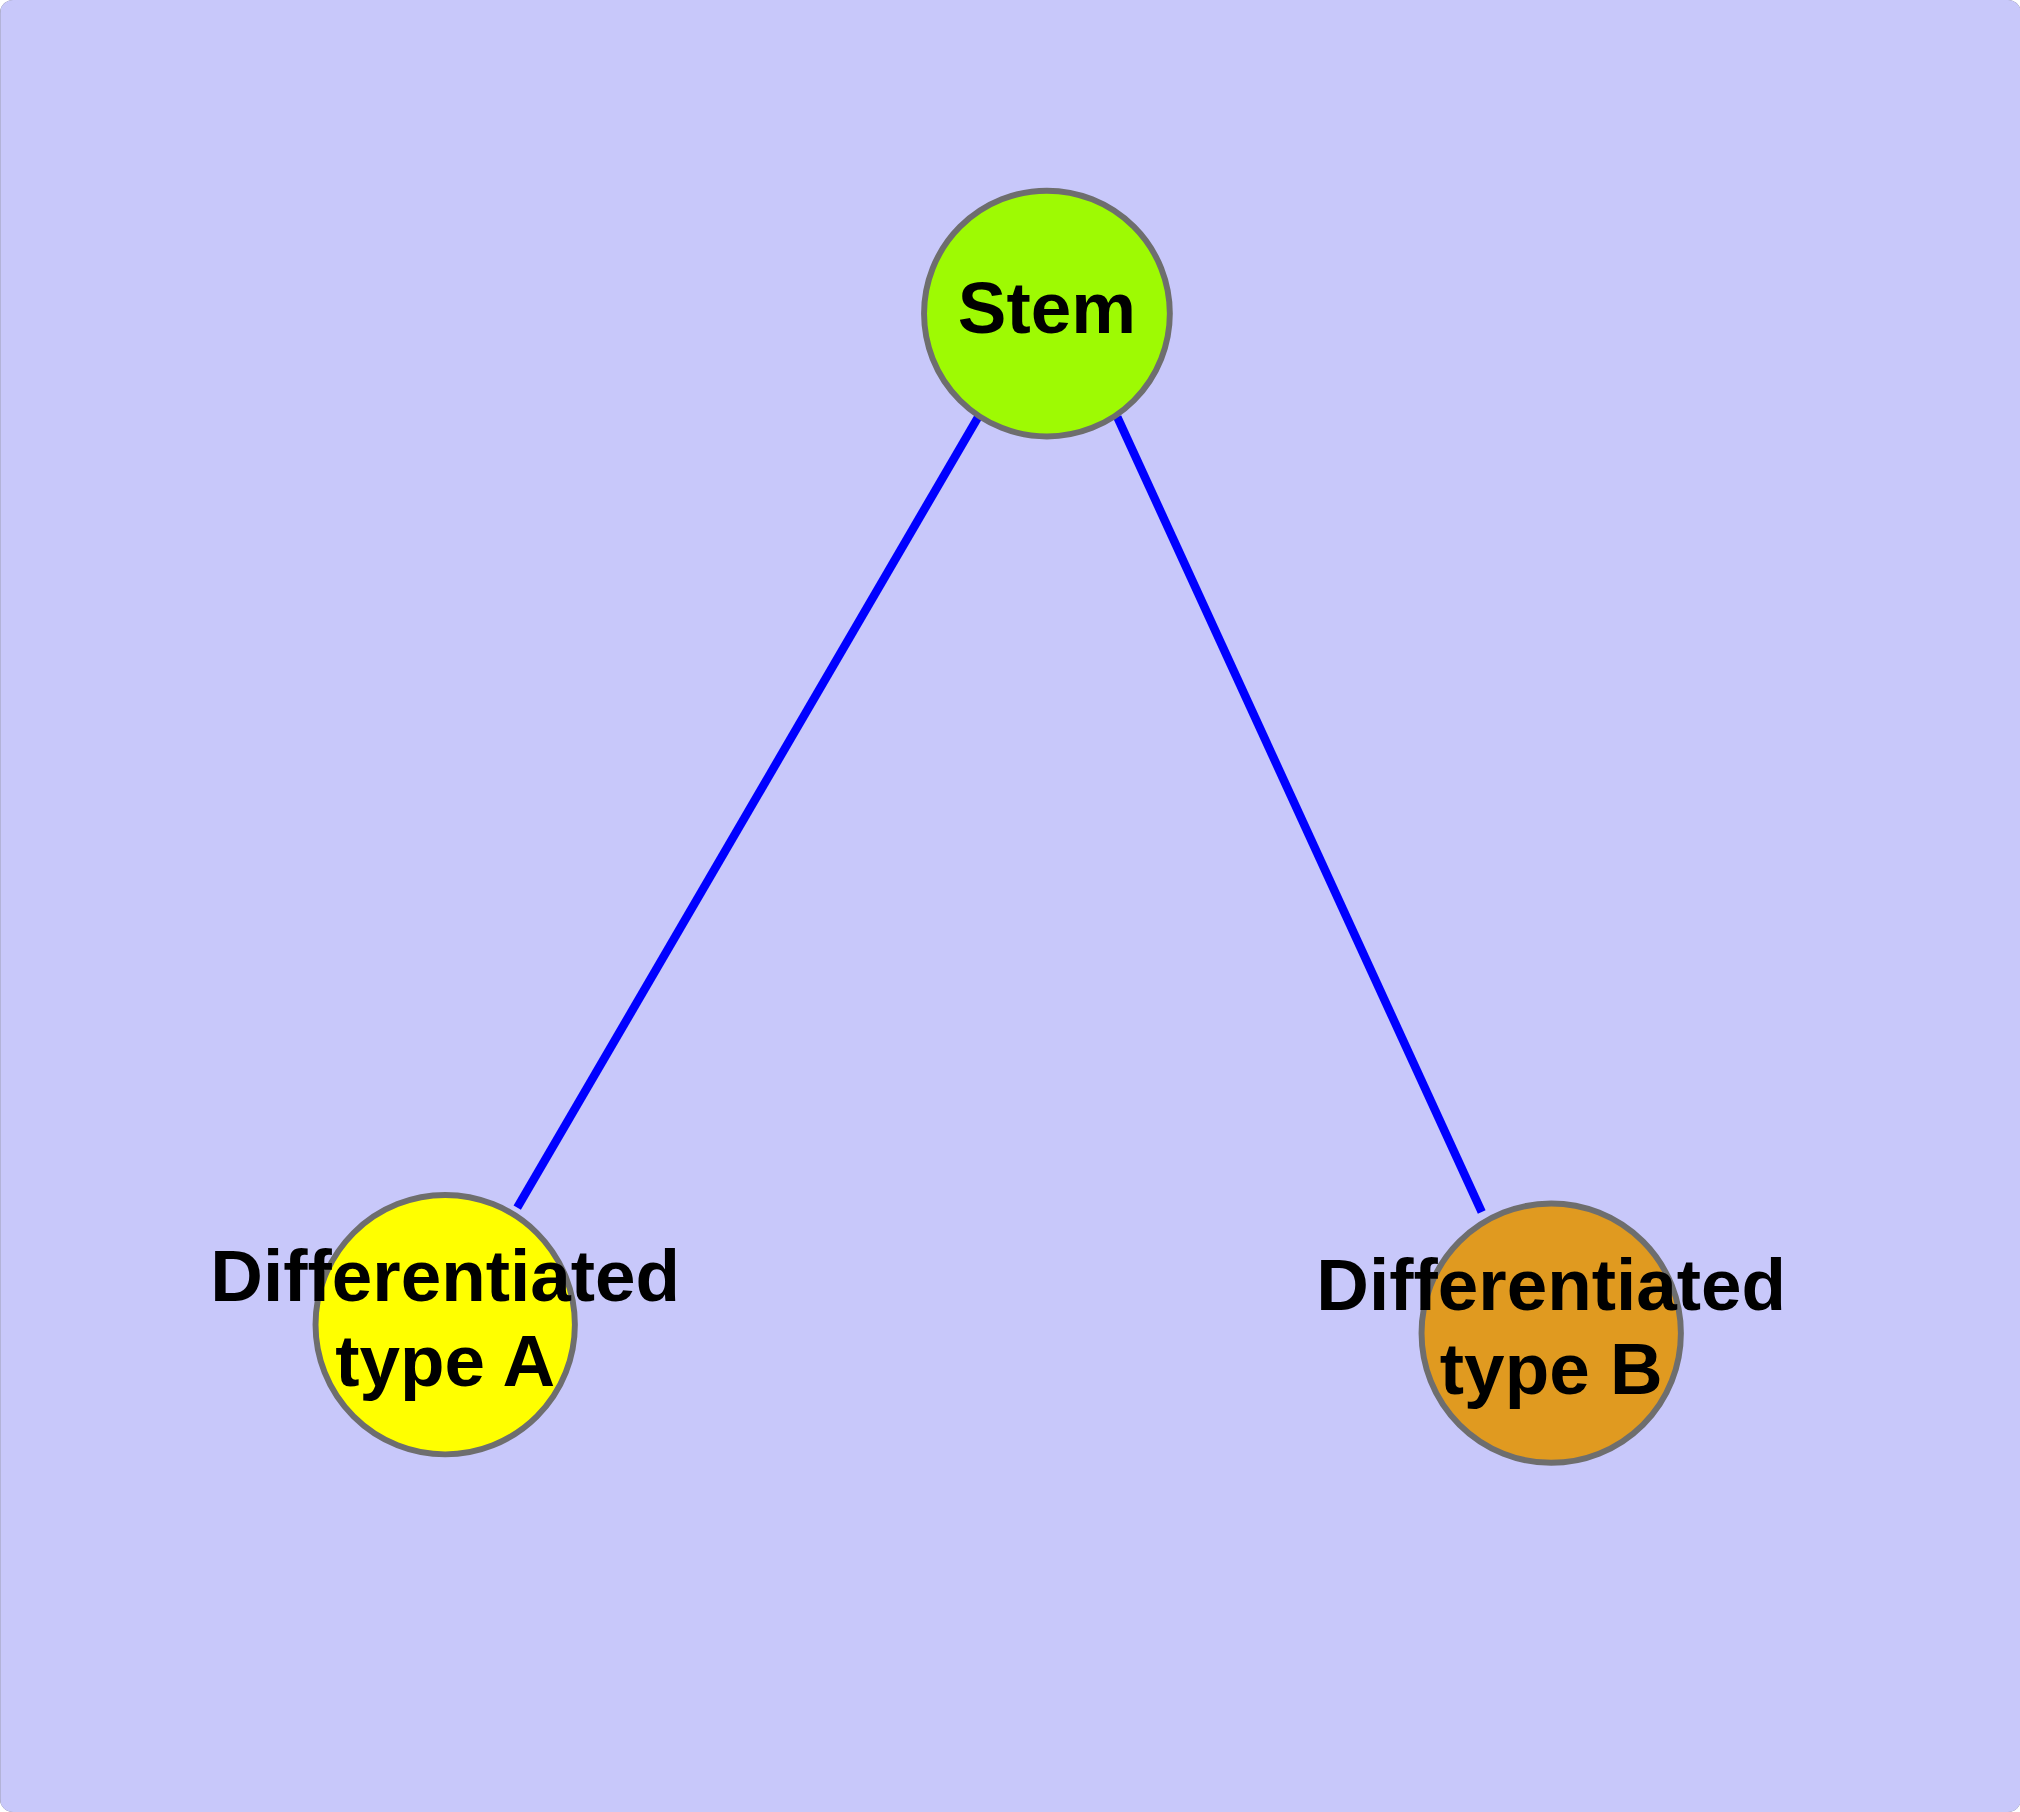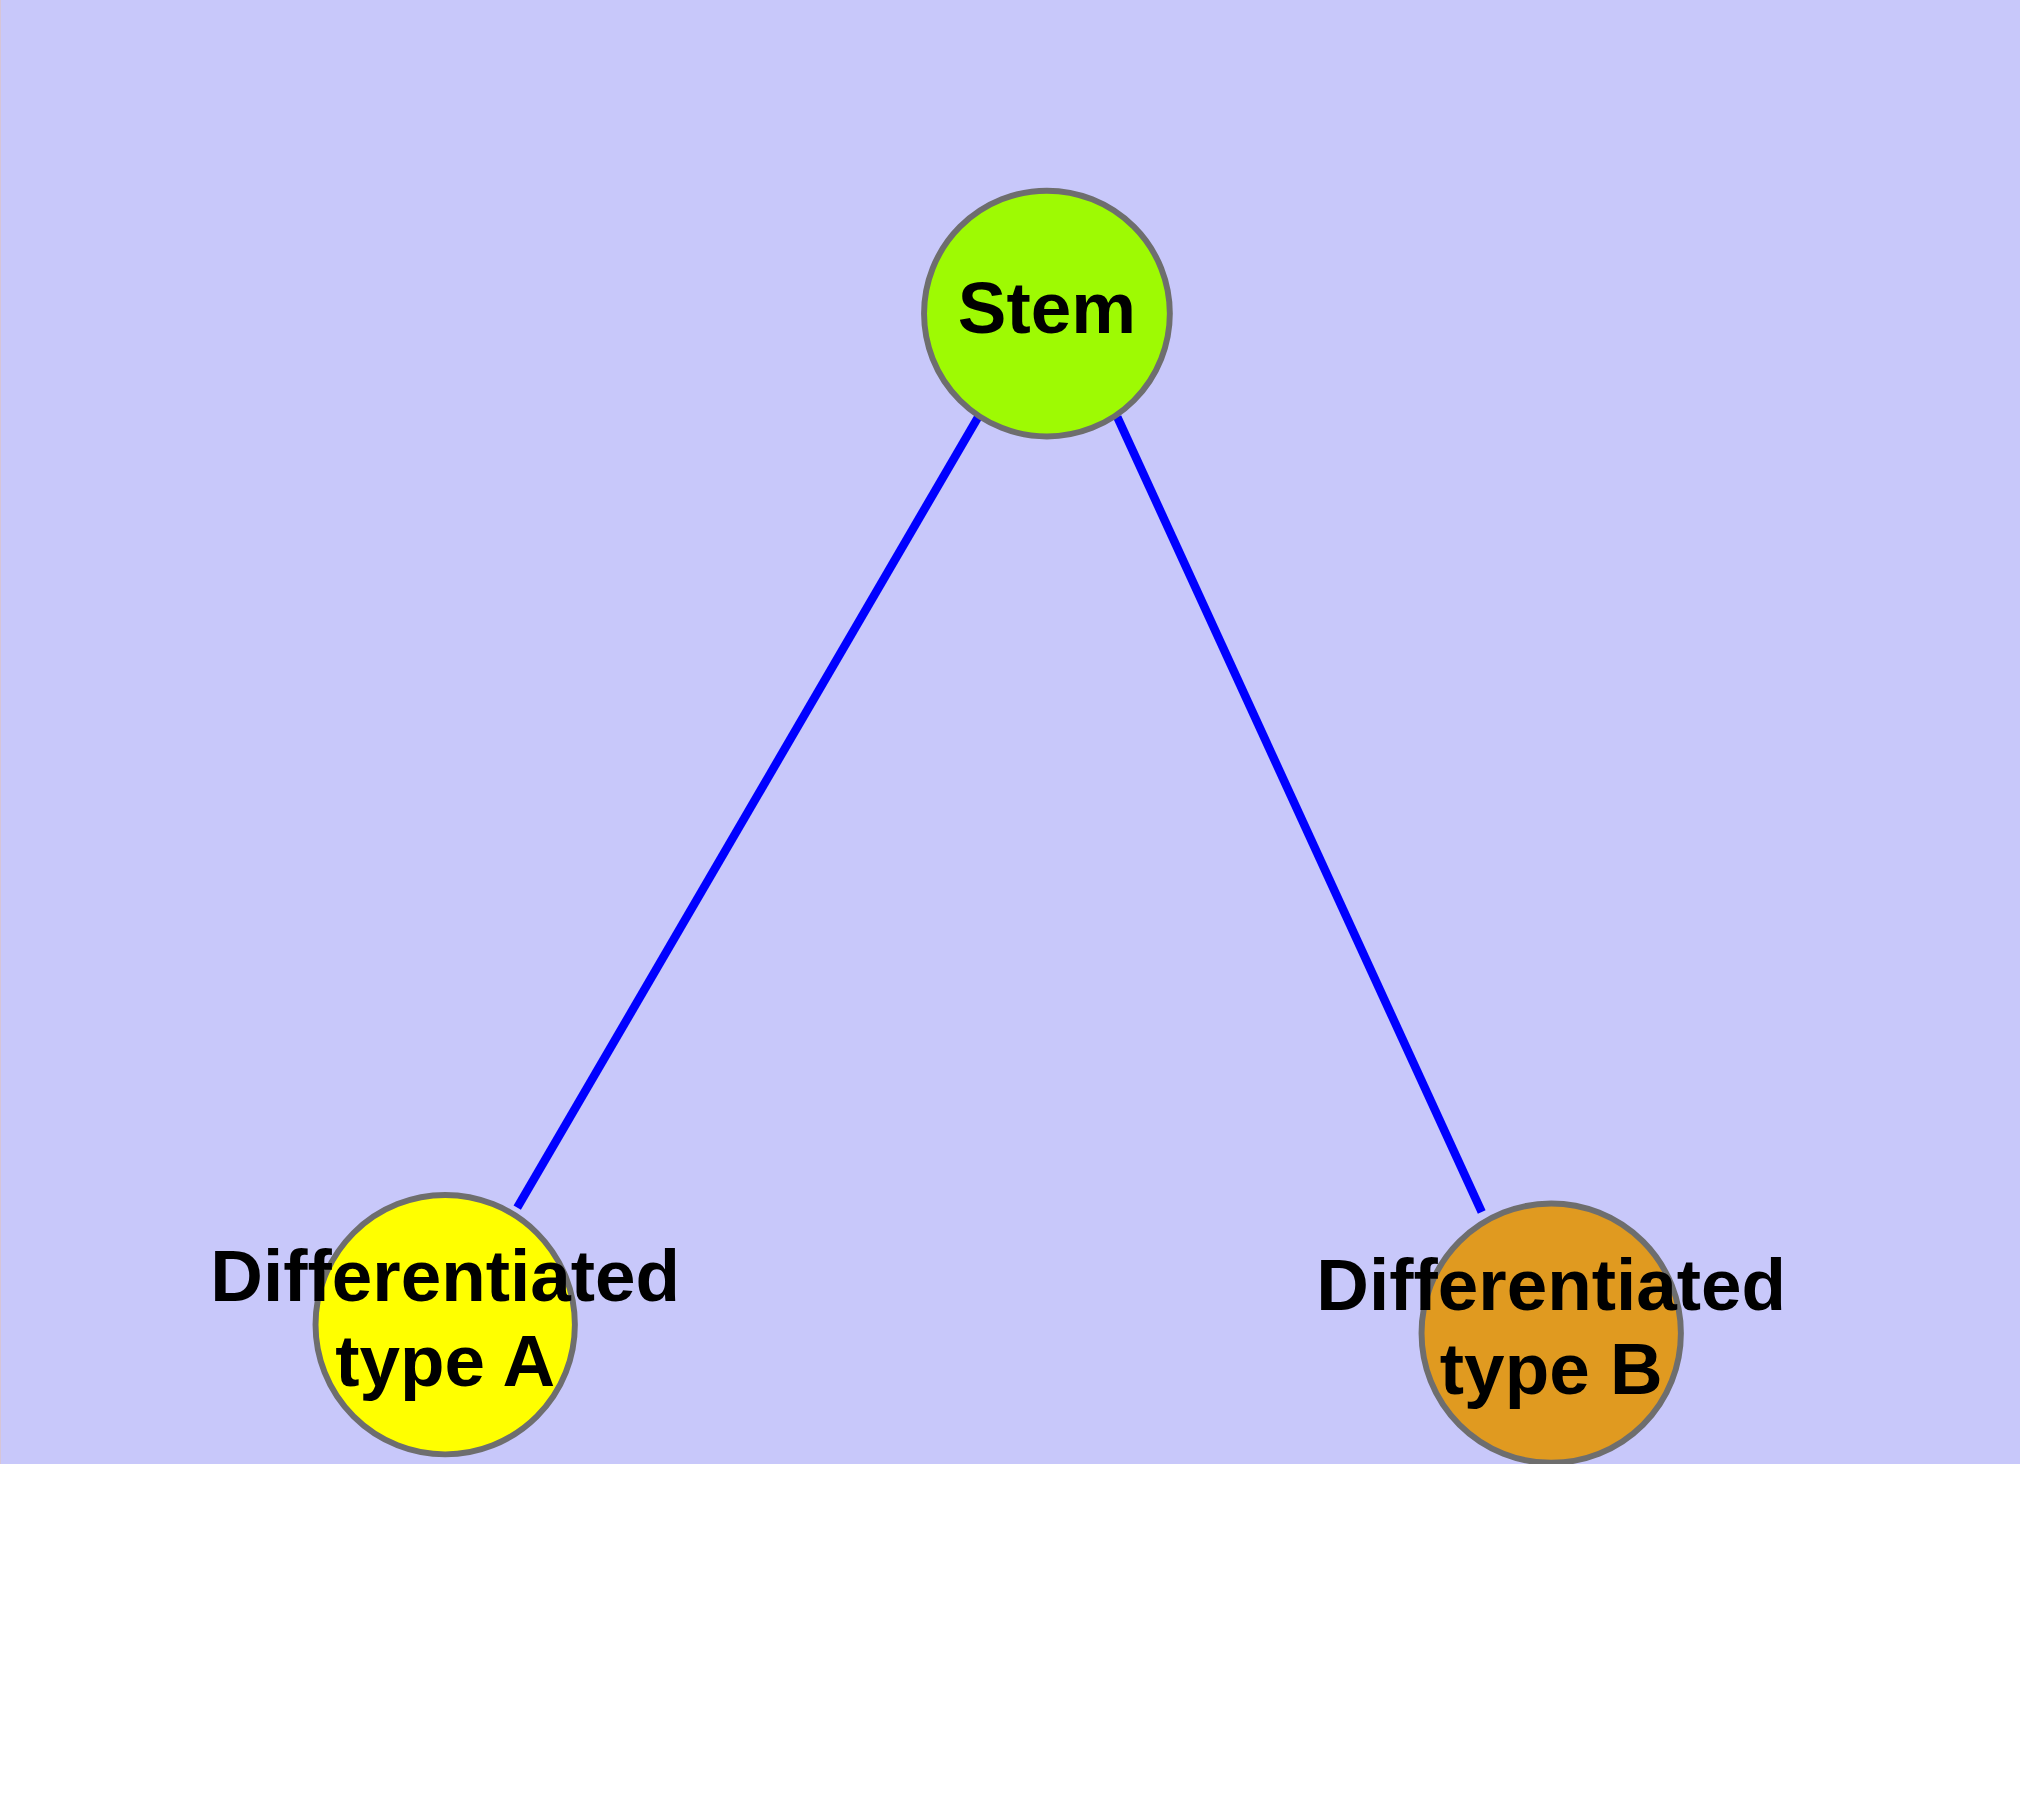--- a/index.html
+++ b/index.html
@@ -30,21 +30,21 @@
     font-weight: bold;
     fill: #000000;
     text-anchor: middle;
     dominant-baseline: middle;
     paint-order: normal;
   }
 </style>
 </head>
 <body>
 
-<div id="canvas" style="width: 2021px; height: 1464px; background: #fdba74;">
+<div id="canvas" style="width: 2021px; height: 1812px; background: #737373; border-radius: 13px;">
   <svg id="graph-svg" viewBox="0 0 2384 2138" xmlns="http://www.w3.org/2000/svg" style="width: 2021px; height: 1812px;">
 
     <rect id="bg-rect" x="0" y="0" width="2384" height="2138" fill="#C8C8FA"></rect>
 
     <g id="edges-layer">
         <line x1="1155" y1="490" x2="610" y2="1425" stroke="#0000FF" stroke-width="10" stroke-linecap="butt"></line>
         <line x1="1318" y1="492" x2="1748" y2="1430" stroke="#0000FF" stroke-width="10" stroke-linecap="butt"></line>
       </g>
     <g id="nodes-layer">
         <circle cx="1235" cy="370" r="145" fill="#9EFA03" stroke="#6E6E6E" stroke-width="7"></circle>

